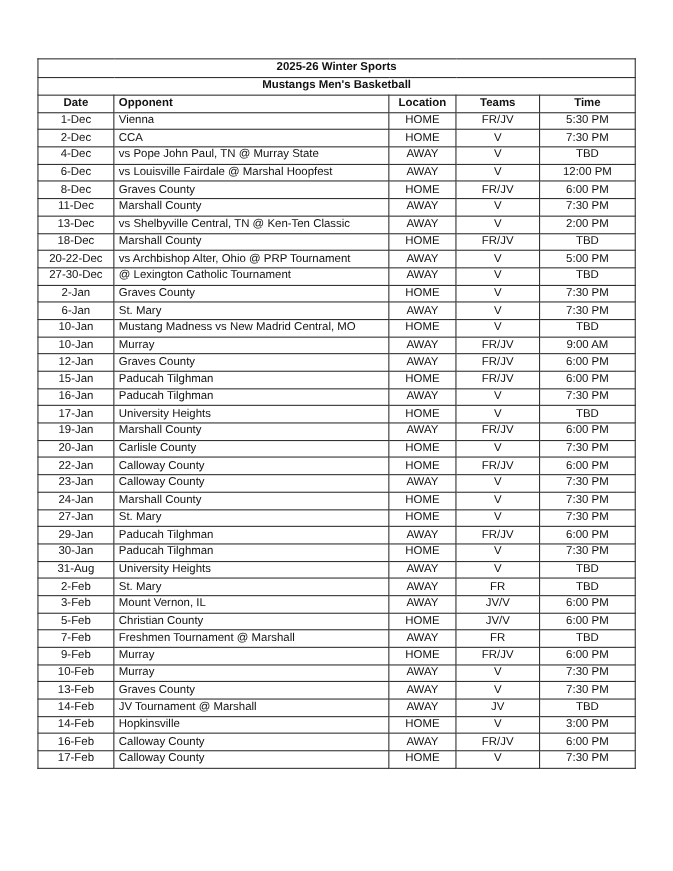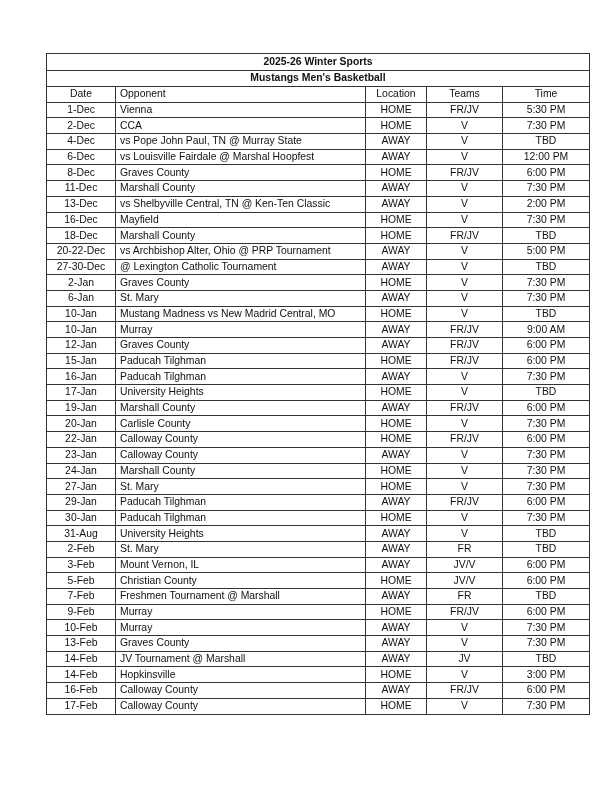--- a/index.html
+++ b/index.html
@@ -1,23 +1,23 @@
 <!DOCTYPE html>
 <html><head>
 <meta charset="utf-8">
 <style>
   html, body { margin: 0; padding: 0; background: #ffffff; }
   body { width: 612px; height: 792px; position: relative; overflow: hidden;
          font-family: "Liberation Sans", "DejaVu Sans", sans-serif; color: #111; }
   #sheet { position: absolute; left: 34px; top: 53px; width: 543px; }
-  table { border-collapse: collapse; width: 543px; table-layout: fixed; margin-left: 12px; }
+  table { border-collapse: collapse; width: 543px; table-layout: fixed; }
   td, th { border: 1px solid #333; padding: 0 4px; height: 14.7px; line-height: 14px;
            font-size: 10.4px; white-space: nowrap; overflow: hidden; }
   .banner td { text-align: center; font-weight: bold; height: 15.5px; }
-  th { font-weight: normal; }
+  th { font-weight: bold; }
   .c { text-align: center; }
   .l { text-align: left; }
   col.date { width: 69px; }
   col.opp { width: 250px; }
   col.loc { width: 61px; }
   col.teams { width: 76px; }
   col.time { width: 87px; }
 </style>
 </head>
 <body>
@@ -90,27 +90,20 @@
           <td class="c">7:30 PM</td>
         </tr>
         <tr>
           <td class="c">13-Dec</td>
           <td class="l">vs Shelbyville Central, TN @ Ken-Ten Classic</td>
           <td class="c">AWAY</td>
           <td class="c">V</td>
           <td class="c">2:00 PM</td>
         </tr>
         <tr>
-          <td class="c">16-Dec</td>
-          <td class="l">Mayfield</td>
-          <td class="c">HOME</td>
-          <td class="c">V</td>
-          <td class="c">7:30 PM</td>
-        </tr>
-        <tr>
           <td class="c">18-Dec</td>
           <td class="l">Marshall County</td>
           <td class="c">HOME</td>
           <td class="c">FR/JV</td>
           <td class="c">TBD</td>
         </tr>
         <tr>
           <td class="c">20-22-Dec</td>
           <td class="l">vs Archbishop Alter, Ohio @ PRP Tournament</td>
           <td class="c">AWAY</td>

